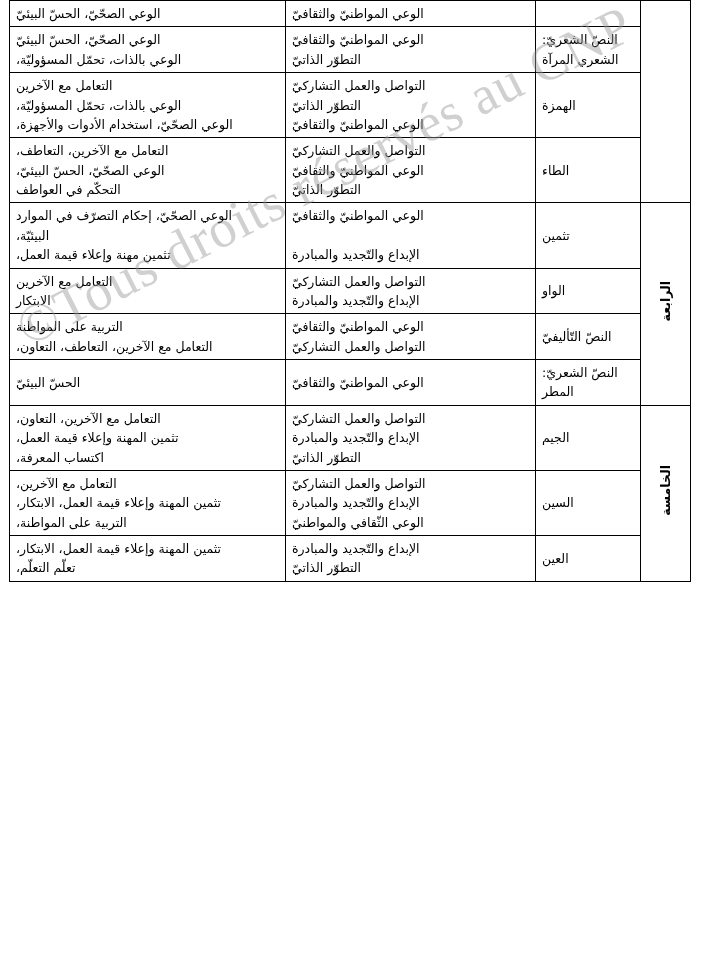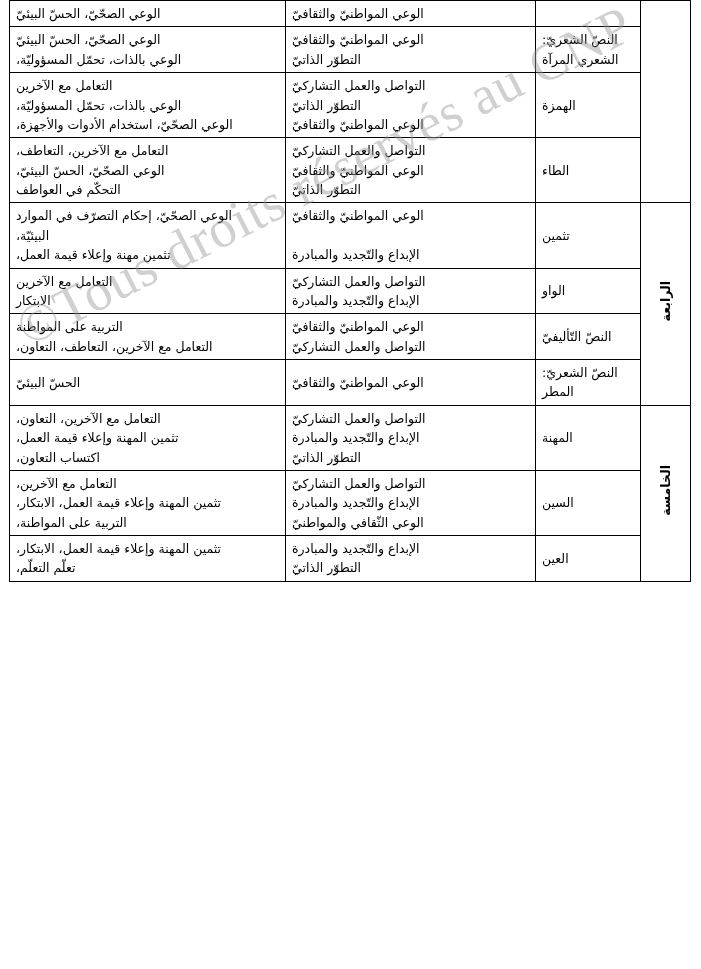--- a/index.html
+++ b/index.html
@@ -255,31 +255,31 @@
           <td class="val">
             <span class="line">الحسّ البيئيّ</span>
           </td>
         </tr>
 
         <tr>
           <td class="unit" rowspan="3">
             <span class="vtext">الخامسة</span>
           </td>
           <td class="letter">
-            <span class="l2">المهنة</span>
+            <span class="l2">الجيم</span>
           </td>
           <td class="comp">
             <span class="line">التواصل والعمل التشاركيّ</span>
             <span class="line">الإبداع والتّجديد والمبادرة</span>
             <span class="line">التطوّر الذاتيّ</span>
           </td>
           <td class="val">
             <span class="line">التعامل مع الآخرين، التعاون،</span>
             <span class="line">تثمين المهنة وإعلاء قيمة العمل،</span>
-            <span class="line">اكتساب التعاون،</span>
+            <span class="line">اكتساب المعرفة،</span>
           </td>
         </tr>
 
         <tr>
           <td class="letter">
             <span class="l2">السين</span>
           </td>
           <td class="comp">
             <span class="line">التواصل والعمل التشاركيّ</span>
             <span class="line">الإبداع والتّجديد والمبادرة</span>

